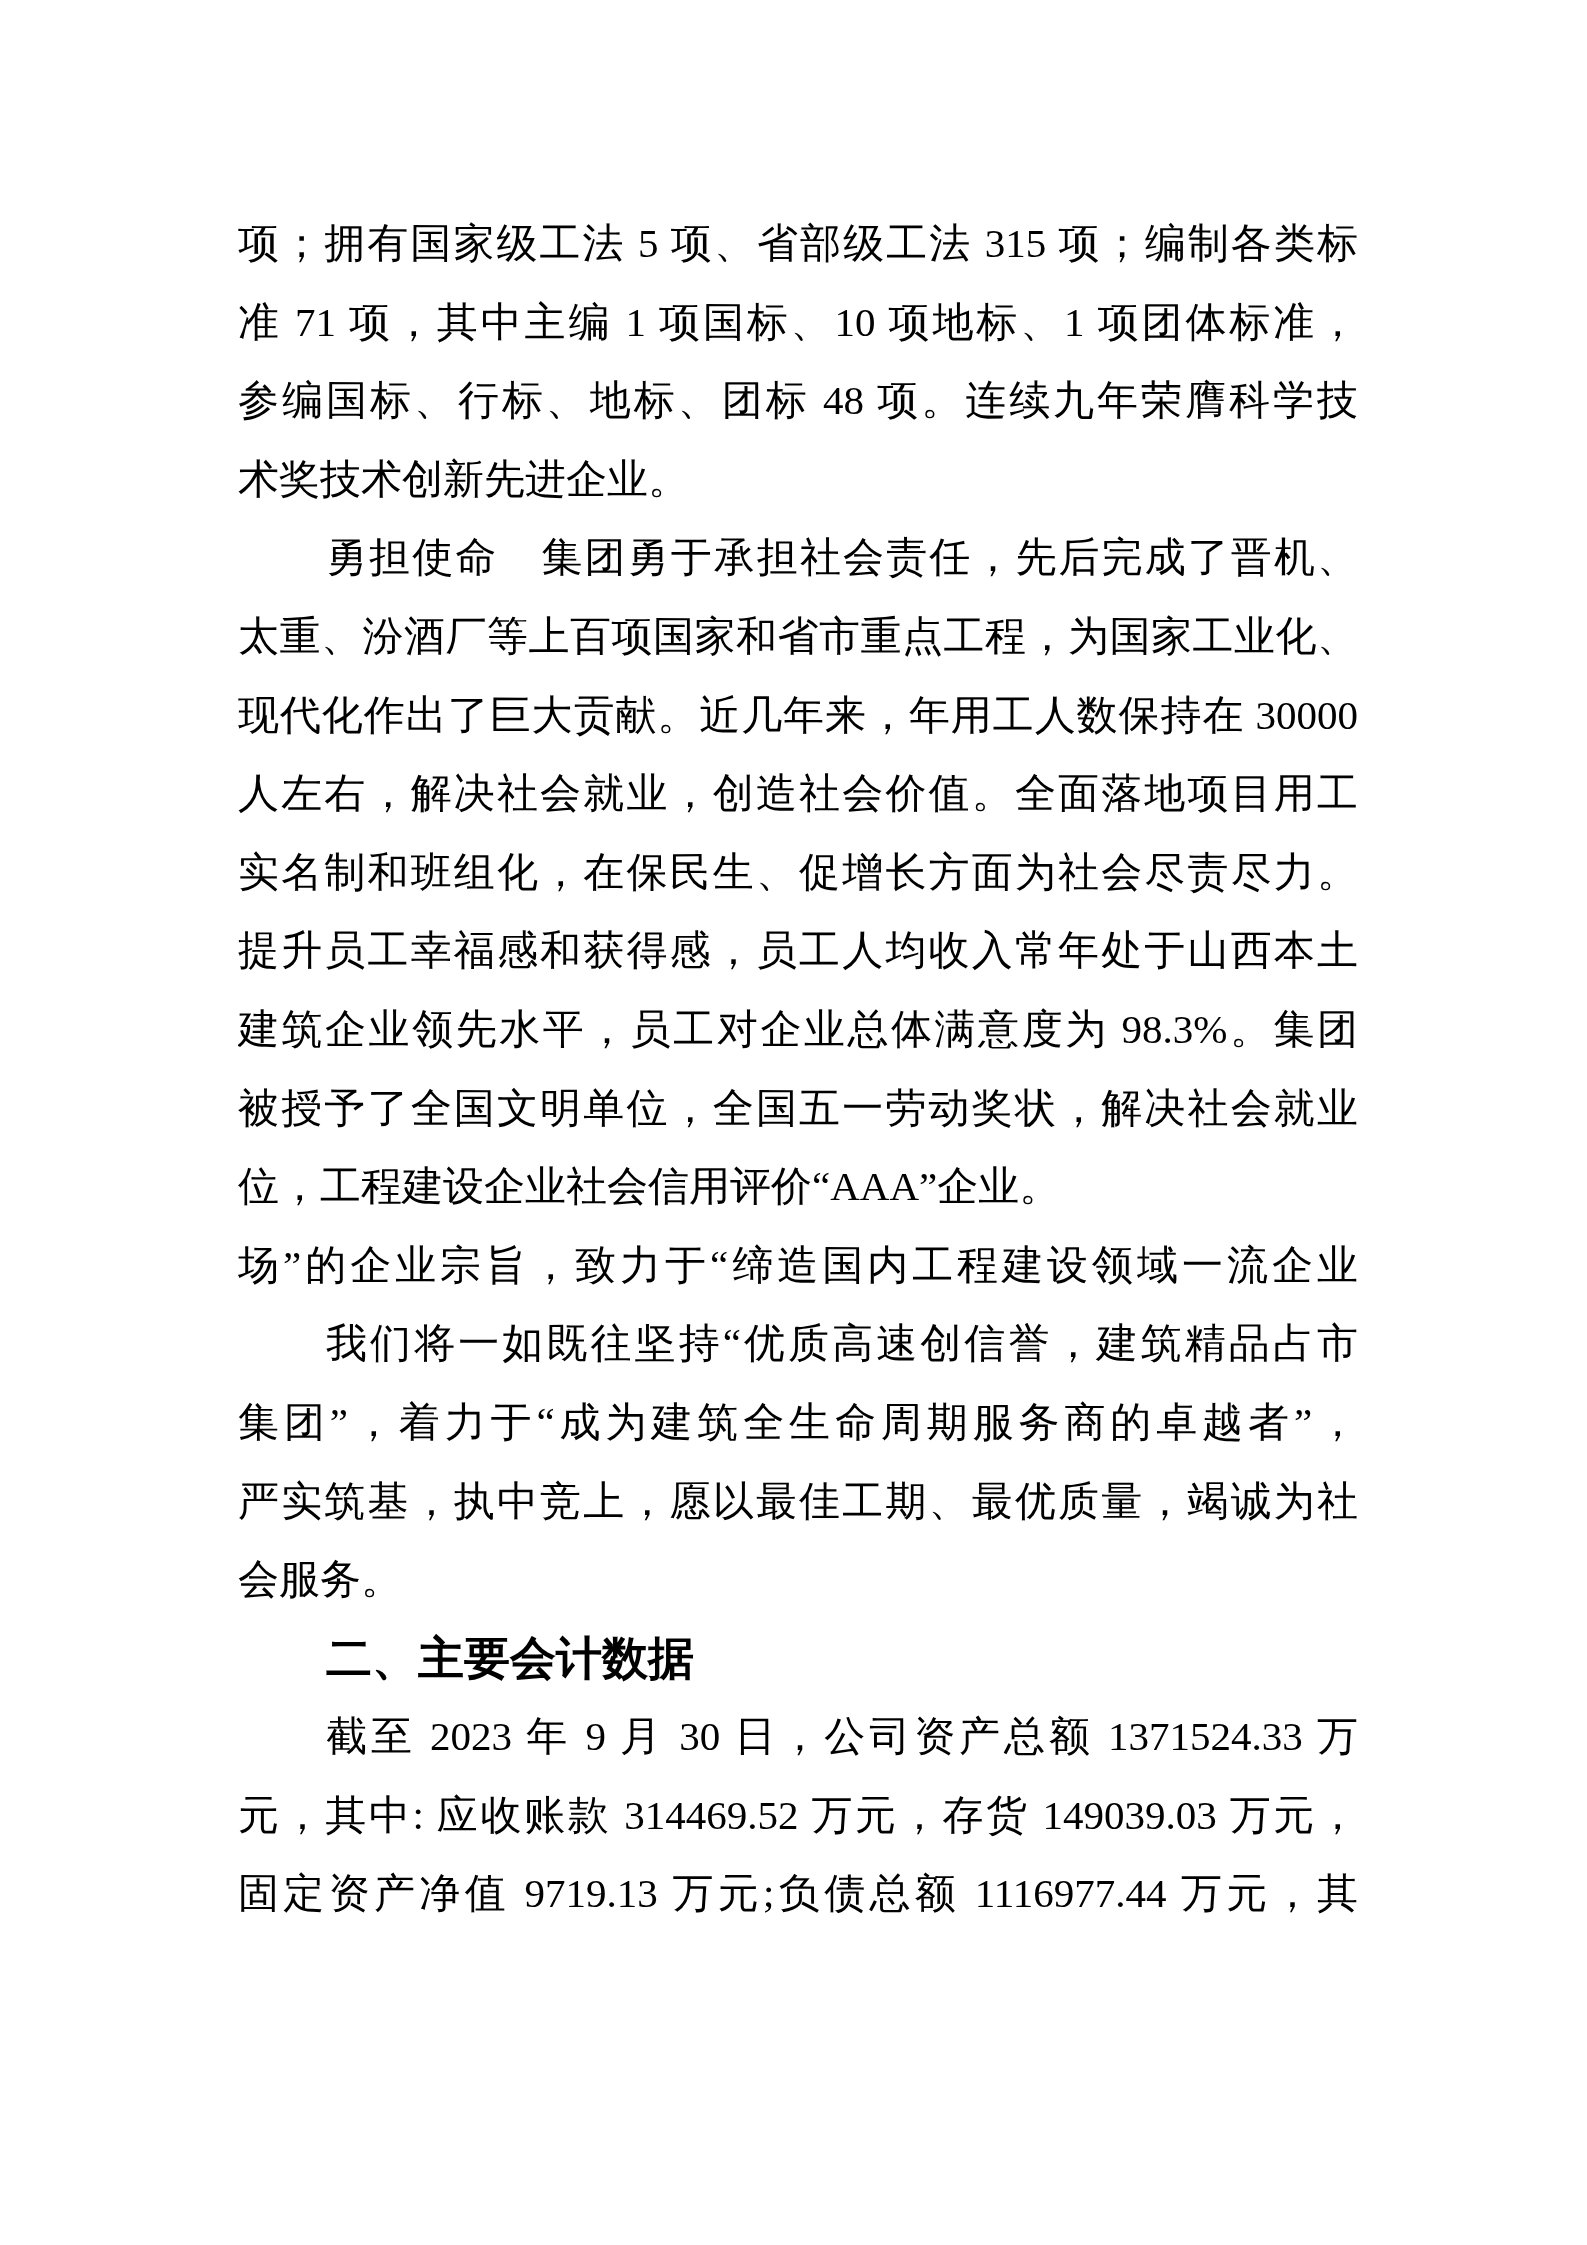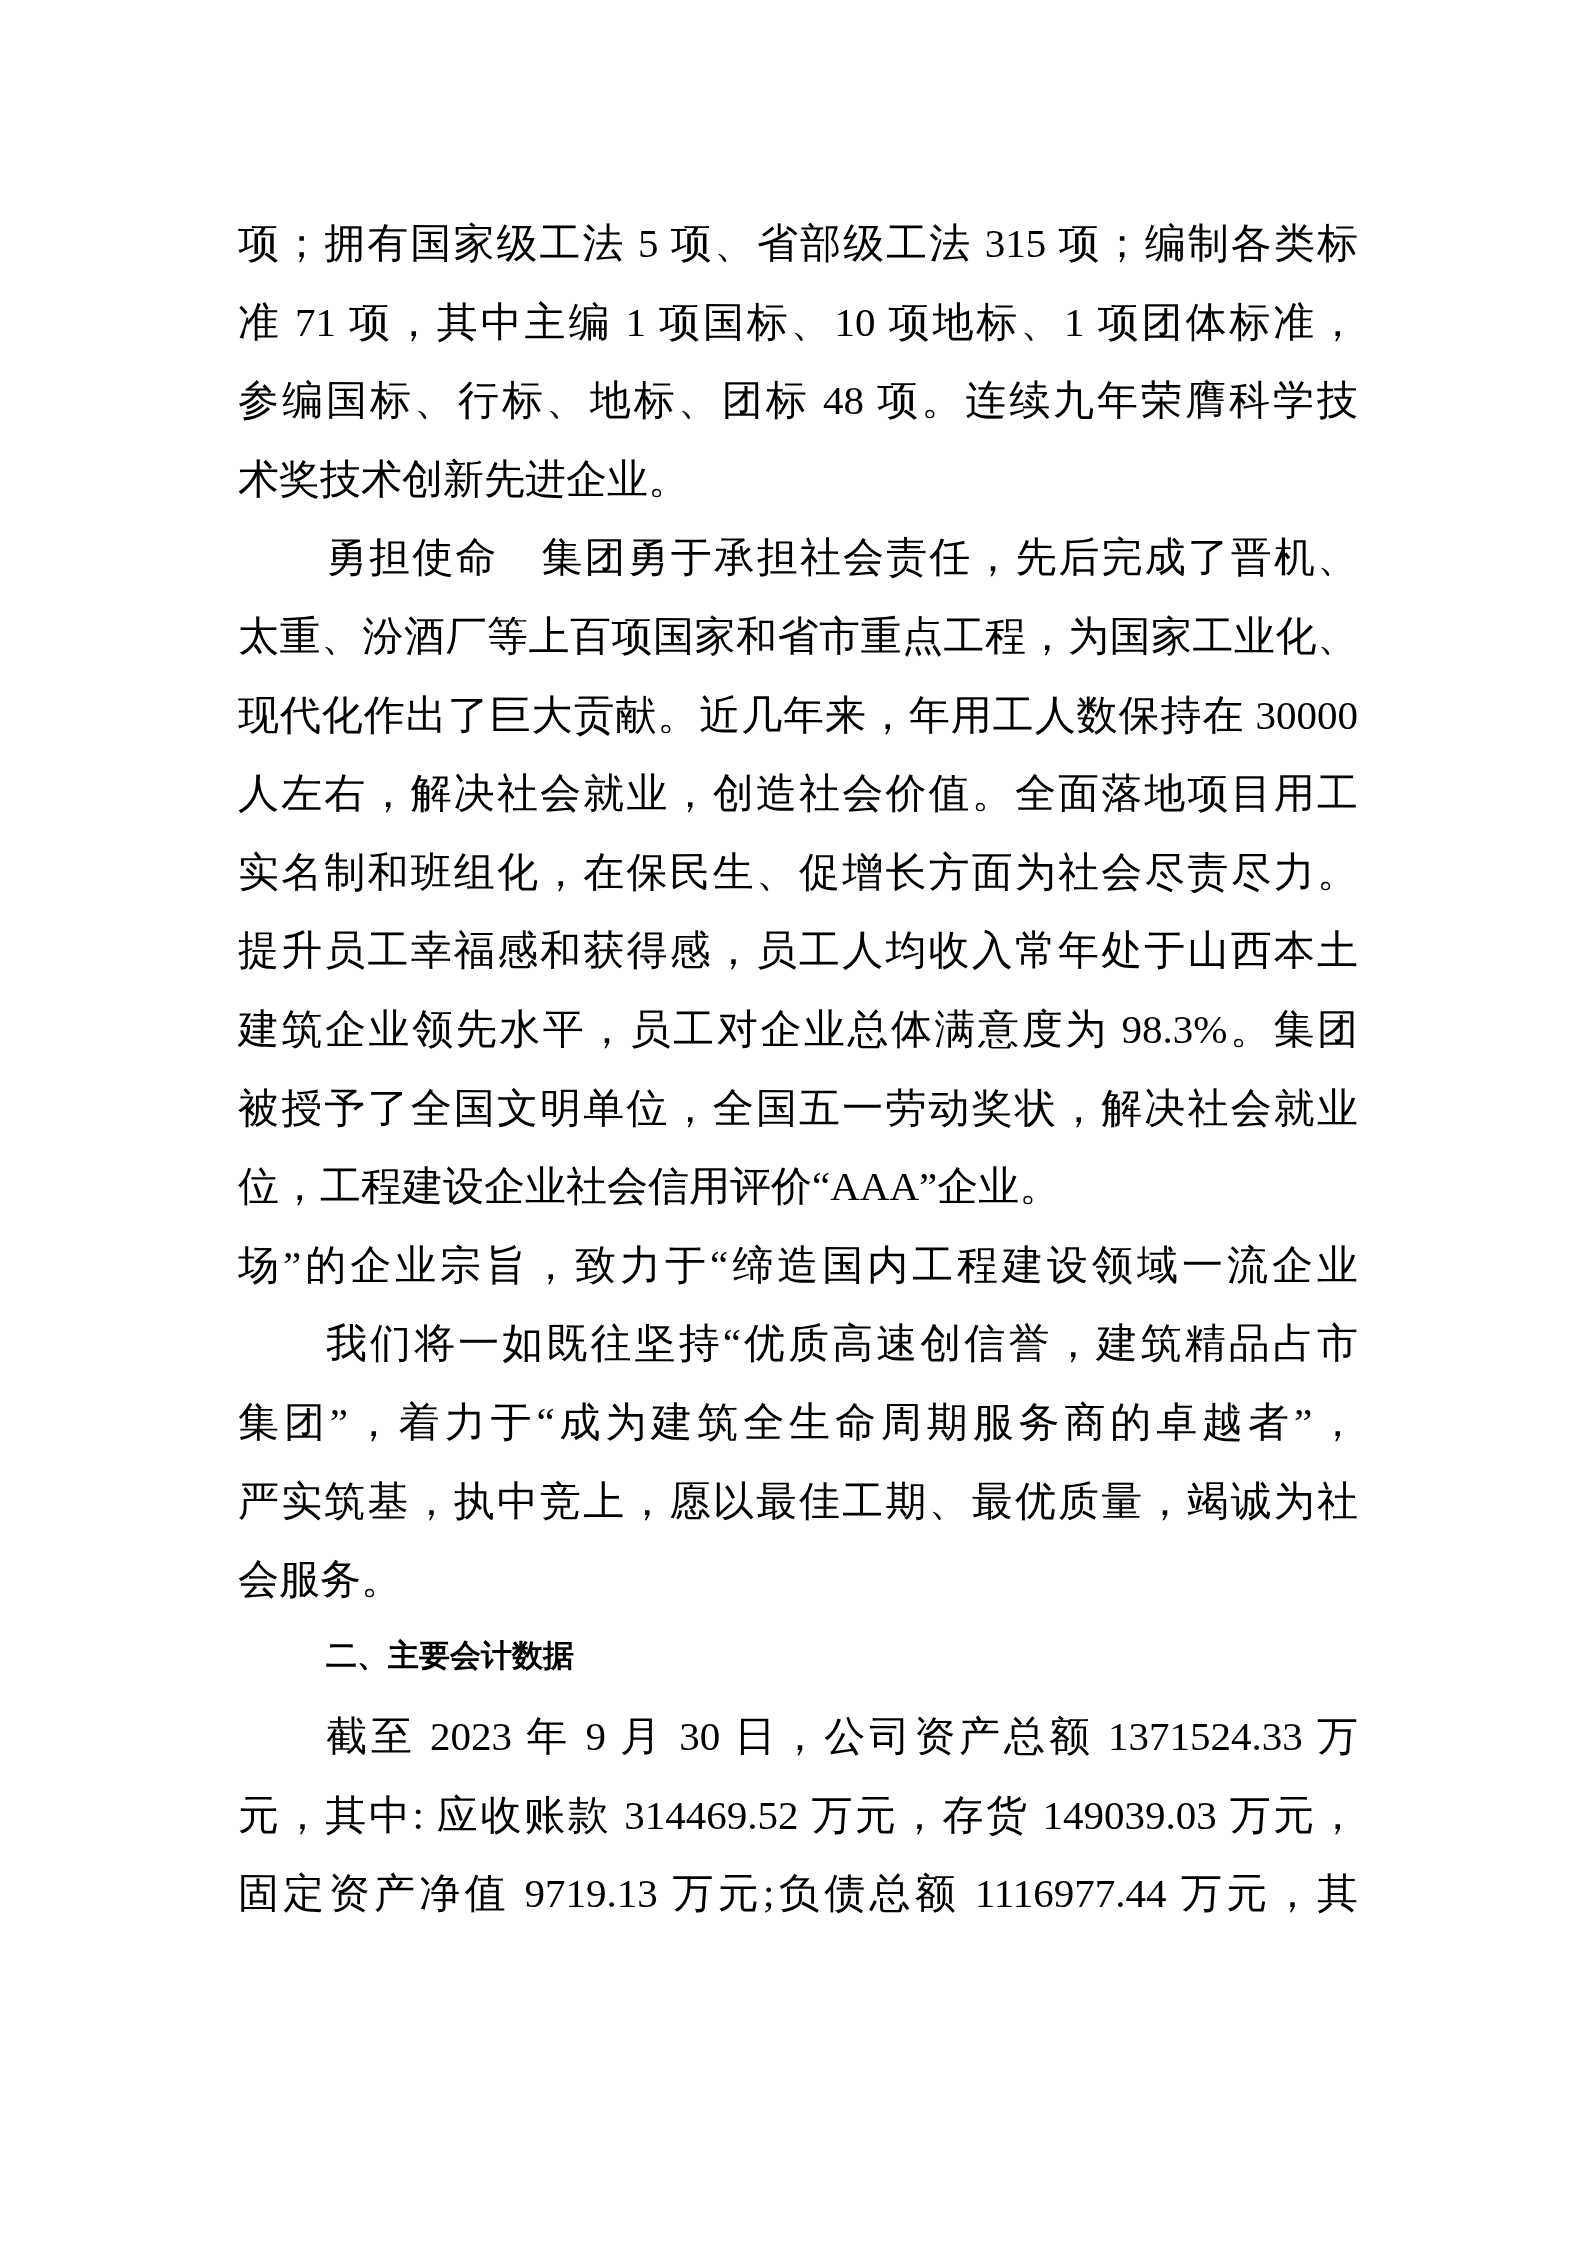--- a/index.html
+++ b/index.html
@@ -34,23 +34,23 @@
     word-break: keep-all;
   }
   .end {
     text-align: right;
     text-align-last: left;
   }
   .ind {
     text-indent: 88px;
   }
   .hd {
-    font-family: Liberation Mono, monospace;
+    font-family: Liberation Sans, sans-serif;
     font-weight: 700;
-    font-size: 31px;
+    font-size: 46px;
   }
 </style>
 </head>
 <body>
 
 <div class="page">
   <div class="text-block">
     <div class="ln">项；拥有国家级工法 5 项、省部级工法 315 项；编制各类标</div>
     <div class="ln">准 71 项，其中主编 1 项国标、10 项地标、1 项团体标准，</div>
     <div class="ln">参编国标、行标、地标、团标 48 项。连续九年荣膺科学技</div>

